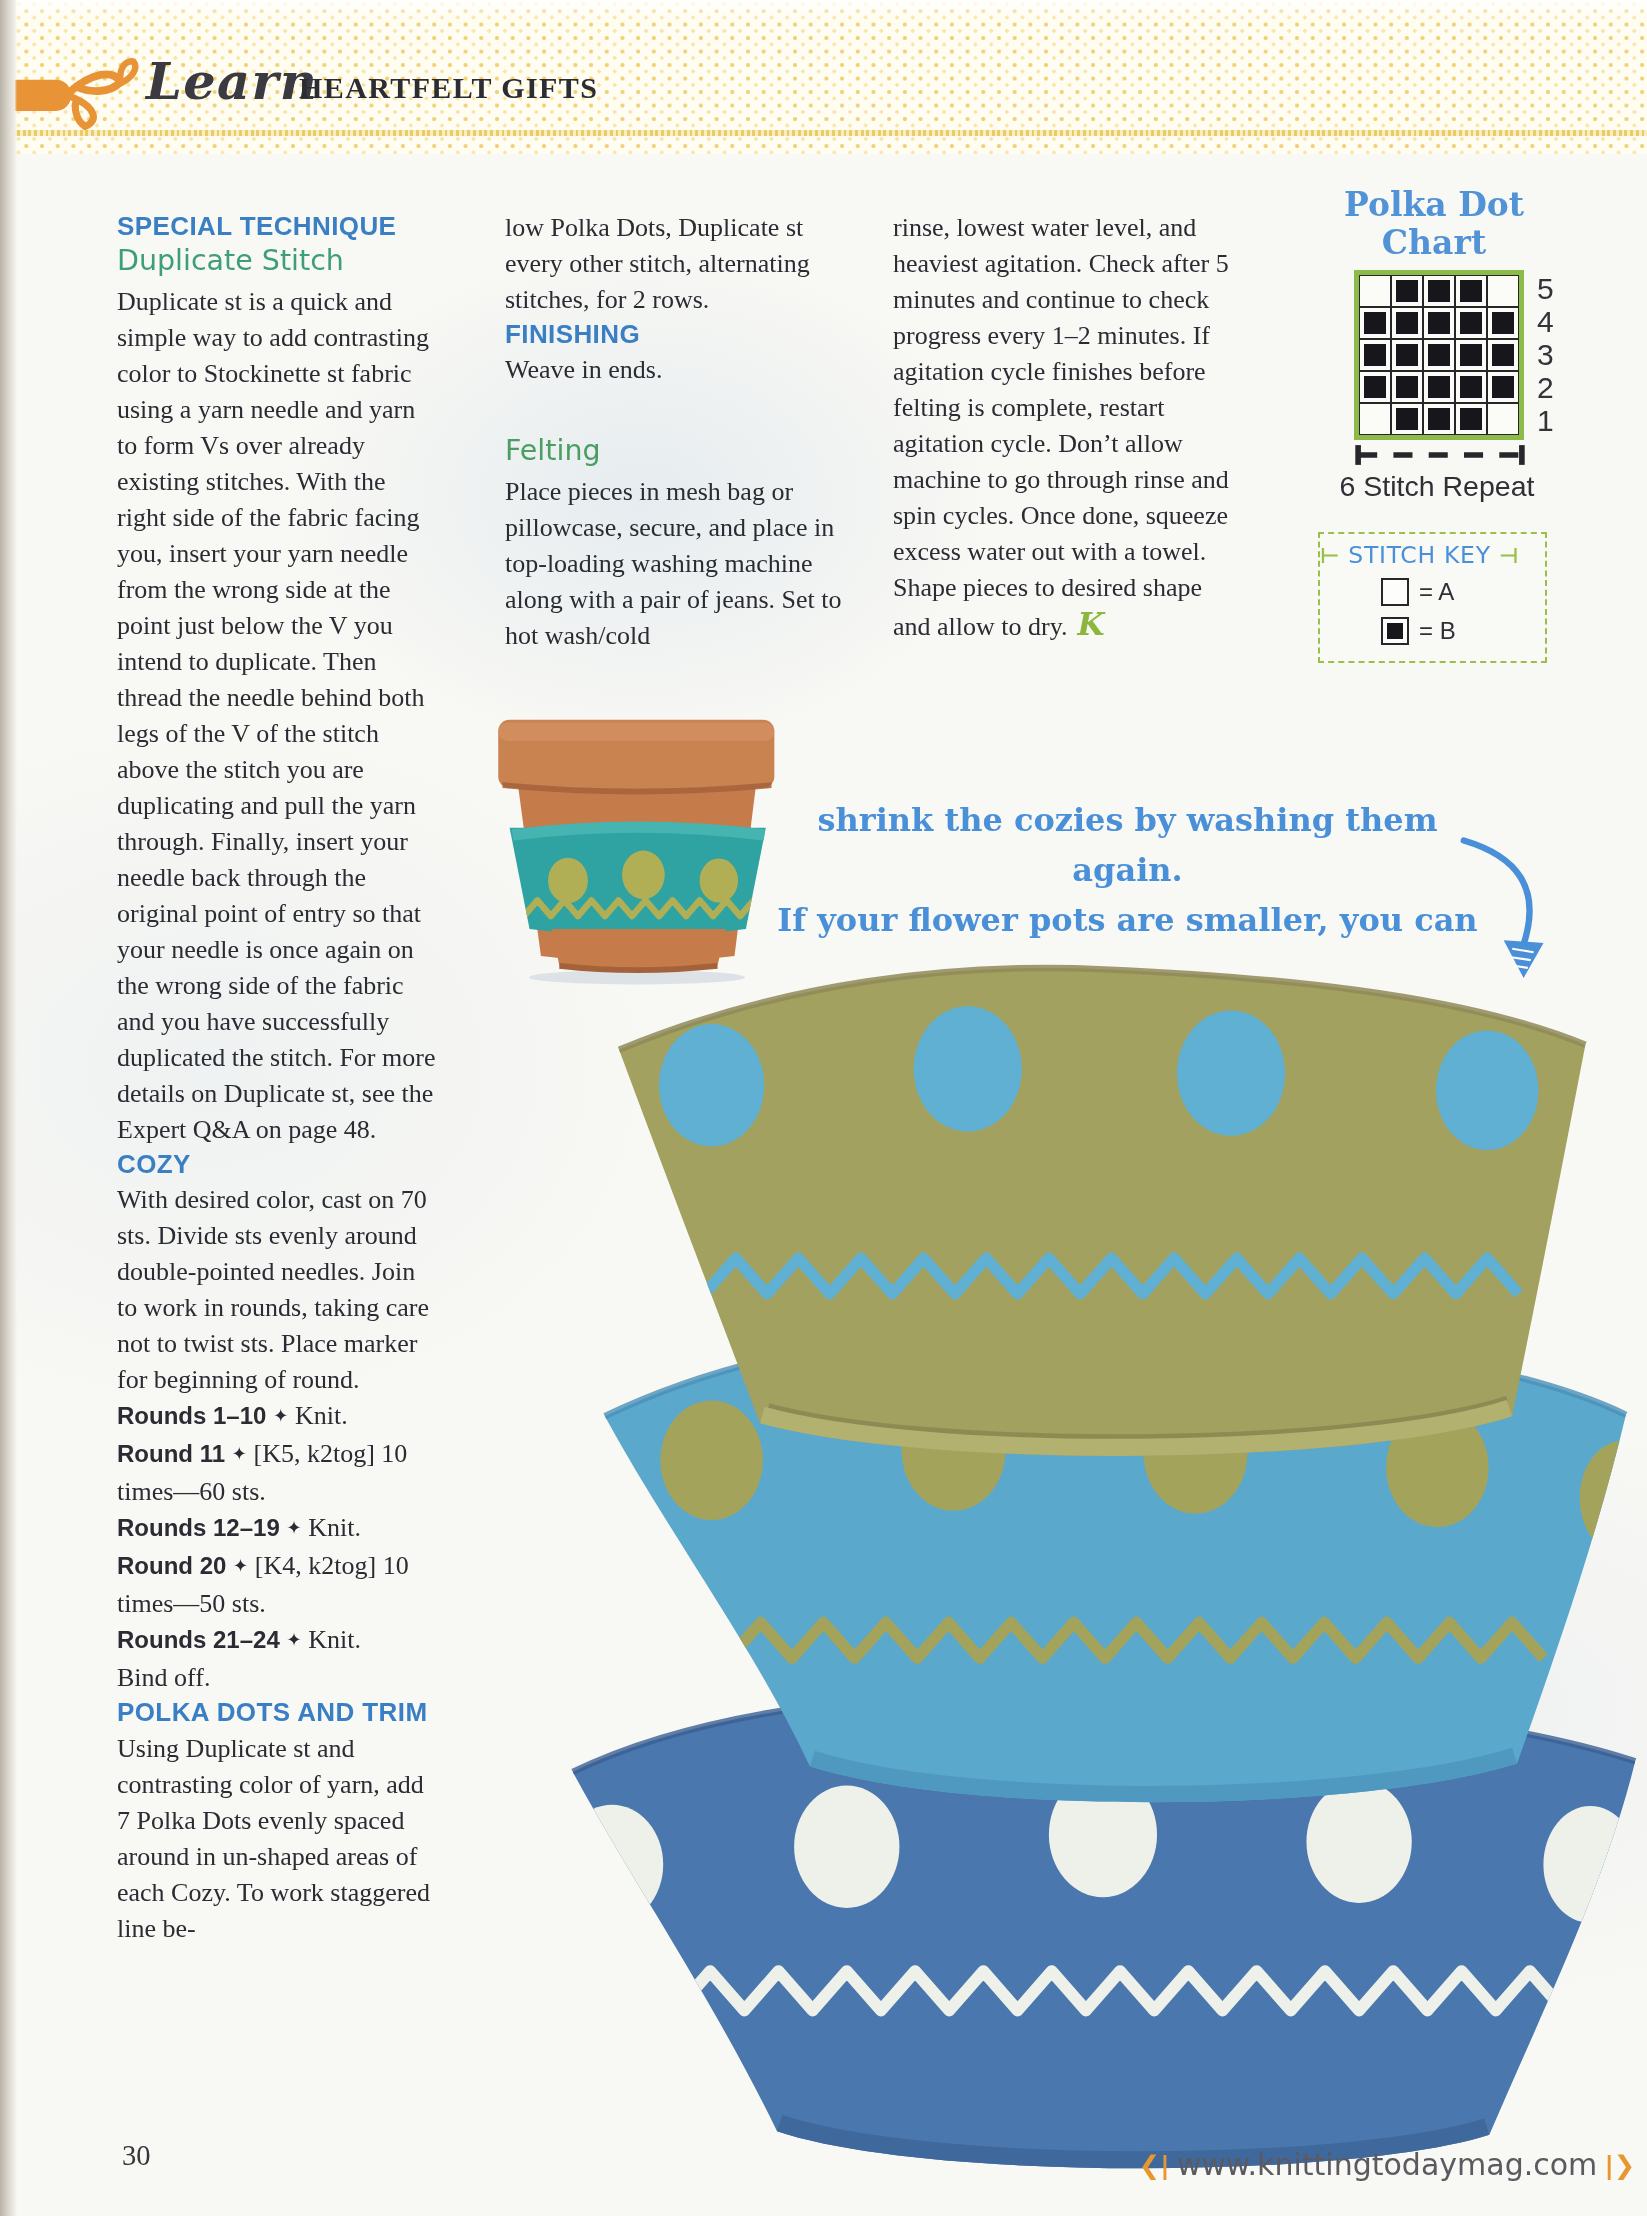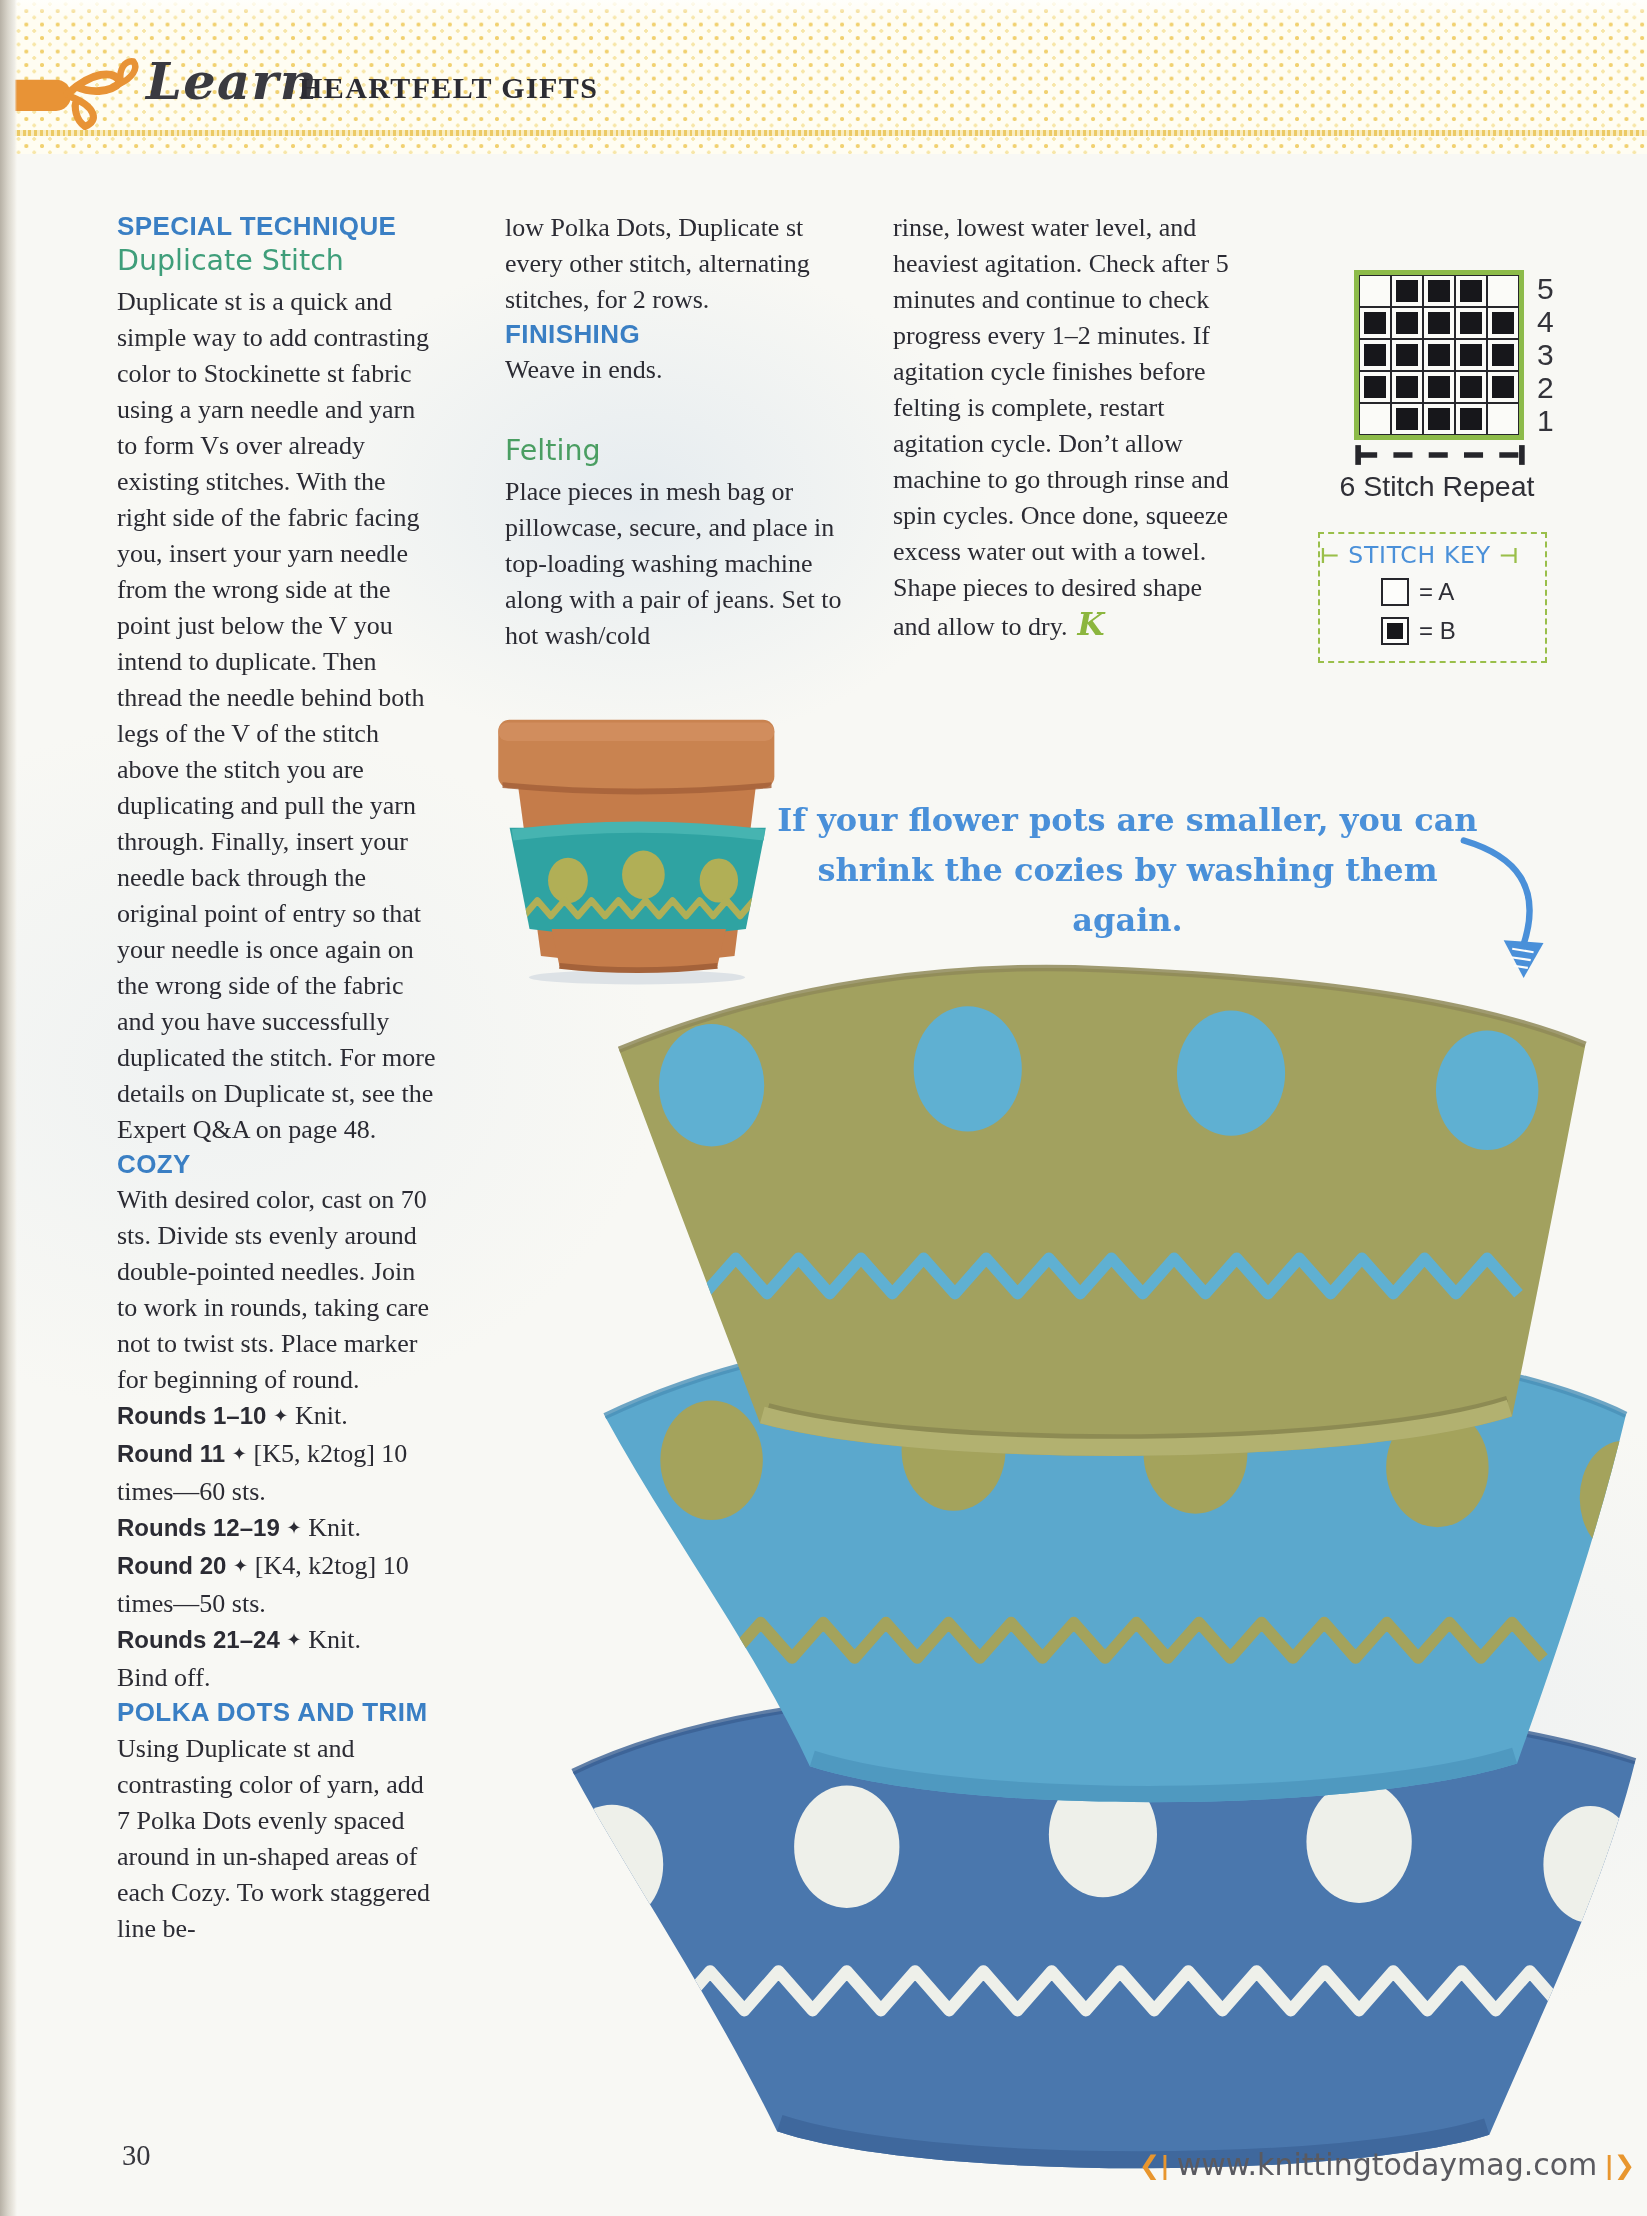--- a/index.html
+++ b/index.html
@@ -152,20 +152,24 @@
     <p class="body-p">Weave in ends.</p>
     <div class="gap-l"></div>
     <p class="h-green felting">Felting</p>
     <p class="body-p">Place pieces in mesh bag or pillowcase, secure, and place in top-loading washing machine along with a pair of jeans. Set to hot wash/cold</p>
   </div>
 
   <div class="col col-right">
     <p class="body-p"><span>rinse, lowest water level, and heaviest agitation. Check after 5 minutes and continue to check progress every 1–2 minutes. If agitation cycle finishes before felting is complete, restart agitation cycle. Don’t allow machine to go through rinse and spin cycles. Once done, squeeze excess water out with a towel. Shape pieces to desired shape and allow to dry.</span><span class="endk">K</span></p>
   </div>
 
+  <div class="chart-title">
+    <div>Polka Dot</div>
+    <div>Chart</div>
+  </div>
   <div class="chart-wrap">
     <div class="chart-grid">
         <div class="chart-cell"></div>
         <div class="chart-cell">
           <span class="chart-sq"></span>
         </div>
         <div class="chart-cell">
           <span class="chart-sq"></span>
         </div>
         <div class="chart-cell">
@@ -279,22 +283,22 @@
       <ellipse cx="330" cy="252" rx="27" ry="31" fill="#b1af56"></ellipse>
       <ellipse cx="28" cy="262" rx="15" ry="28" fill="#b1af56"></ellipse>
       <ellipse cx="404" cy="262" rx="13" ry="26" fill="#b1af56"></ellipse>
       <path d="M 56 302 l19 -22 l19 22 l19 -22 l19 22 l19 -22 l19 22 l19 -22 l19 22 l19 -22 l19 22 l19 -22 l19 22 l19 -22 l19 22 l19 -22 l19 22 l19 -22 l19 22" fill="none" stroke="#b1af56" stroke-width="9" stroke-linejoin="round"></path>
     </g>
     <path d="M 95 320 L 340 320 L 328 372 Q 215 384 106 372 Z" fill="#c57c4a"></path>
     <path d="M 106 372 Q 215 384 328 372" fill="none" stroke="#a4623a" stroke-width="8"></path>
   </svg>
 
   <div class="tip">
+    <div>shrink the cozies by washing them again.</div>
     <div>If your flower pots are smaller, you can</div>
-    <div>shrink the cozies by washing them again.</div>
   </div>
 
   <svg class="tip-arrow" width="121" height="153" viewBox="0 0 170 215">
     <path d="M 18 12 C 92 34, 128 78, 102 158" fill="none" stroke="#4a90d9" stroke-width="9" stroke-linecap="round"></path>
     <polygon points="102,205 74,152 130,156" fill="#4a90d9"></polygon>
     <line x1="86" y1="164" x2="116" y2="169" stroke="#fdfdfb" stroke-width="3"></line>
     <line x1="84" y1="176" x2="112" y2="180" stroke="#fdfdfb" stroke-width="3"></line>
     <line x1="88" y1="188" x2="108" y2="191" stroke="#fdfdfb" stroke-width="3"></line>
   </svg>
 

